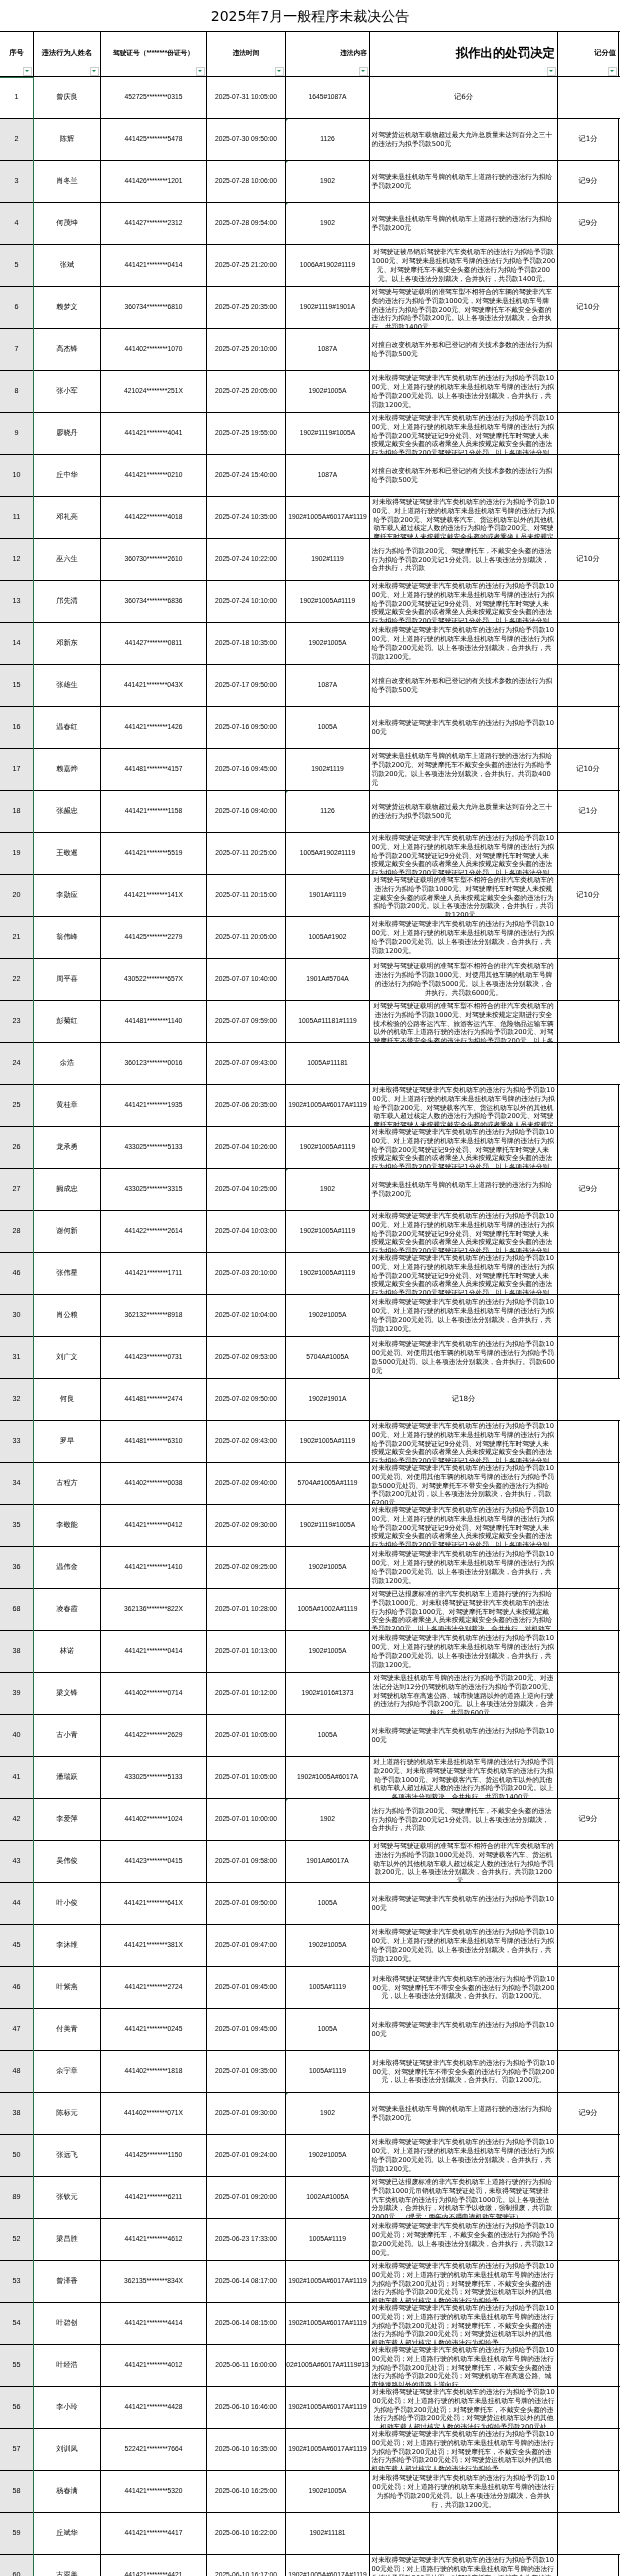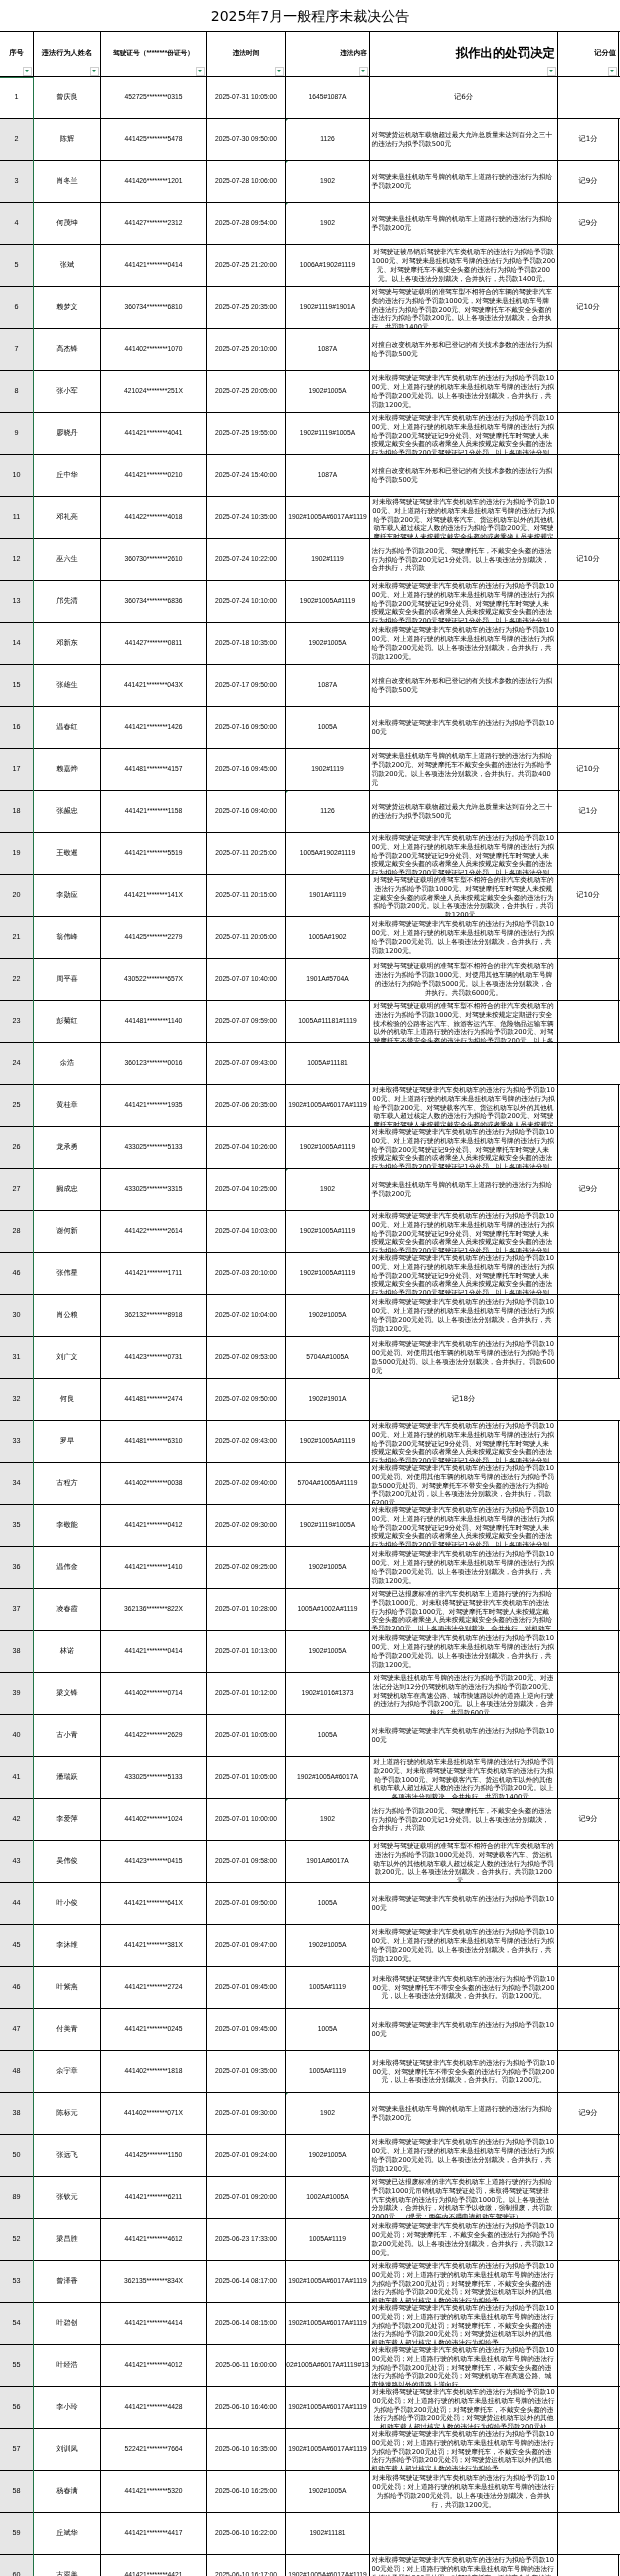--- a/index.html
+++ b/index.html
@@ -952,21 +952,21 @@
     <div class="cell c6">
           <div class="dtext">对未取得驾驶证驾驶非汽车类机动车的违法行为拟给予罚款1000元、对上道路行驶的机动车未悬挂机动车号牌的违法行为拟给予罚款200元处罚。以上各项违法分别裁决，合并执行，共罚款1200元。</div>
         </div>
     <div class="cell c7">
           <span></span>
         </div>
   </div>
 
   <div class="grid row">
     <div class="cell c1">
-          <span>37</span>
+          <span>68</span>
         </div>
     <div class="cell c2">
           <span>凌春霞</span>
         </div>
     <div class="cell c3">
           <span>362136********822X</span>
         </div>
     <div class="cell c4">
           <span>2025-07-01 10:28:00</span>
         </div>

